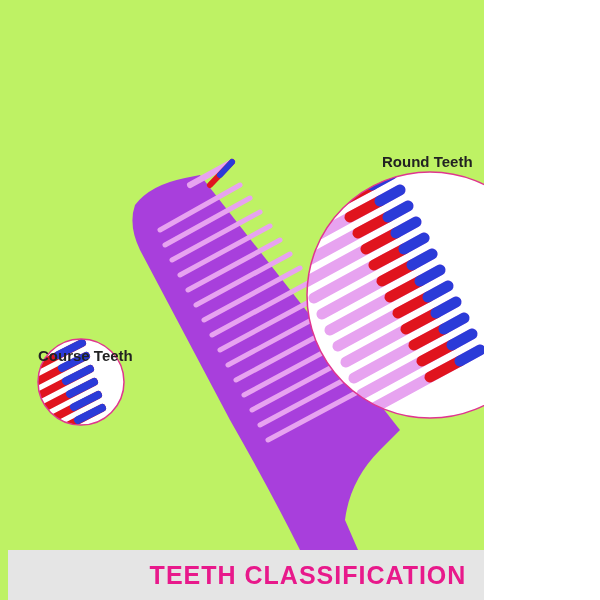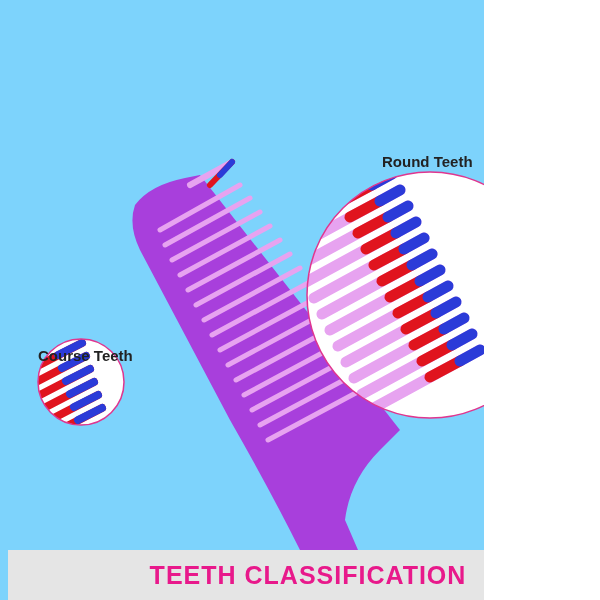--- a/index.html
+++ b/index.html
@@ -1,16 +1,16 @@
 <!DOCTYPE html>
 <html><head>
 <meta charset="utf-8">
 <style>
   html,body{margin:0;padding:0;background:#fff;}
-  .stage{position:relative;width:484px;height:600px;overflow:hidden;background:#7dd3fc;font-family:"Liberation Sans",sans-serif;}
+  .stage{position:relative;width:484px;height:600px;overflow:hidden;background:#bef264;font-family:"Liberation Sans",sans-serif;}
   .label{position:absolute;font-weight:bold;color:#222;font-size:15px;}
   .round-label{left:382px;top:153px;}
   .course-label{left:38px;top:319px;margin-top:28px;}
   .banner{position:absolute;left:8px;top:550px;width:600px;height:50px;background:#e5e5e5;display:flex;align-items:center;justify-content:center;}
   .banner-text{color:#e8198b;font-weight:bold;font-size:25px;letter-spacing:1px;}
   svg{position:absolute;left:0;top:0;}
 </style>
 </head>
 <body>
 

